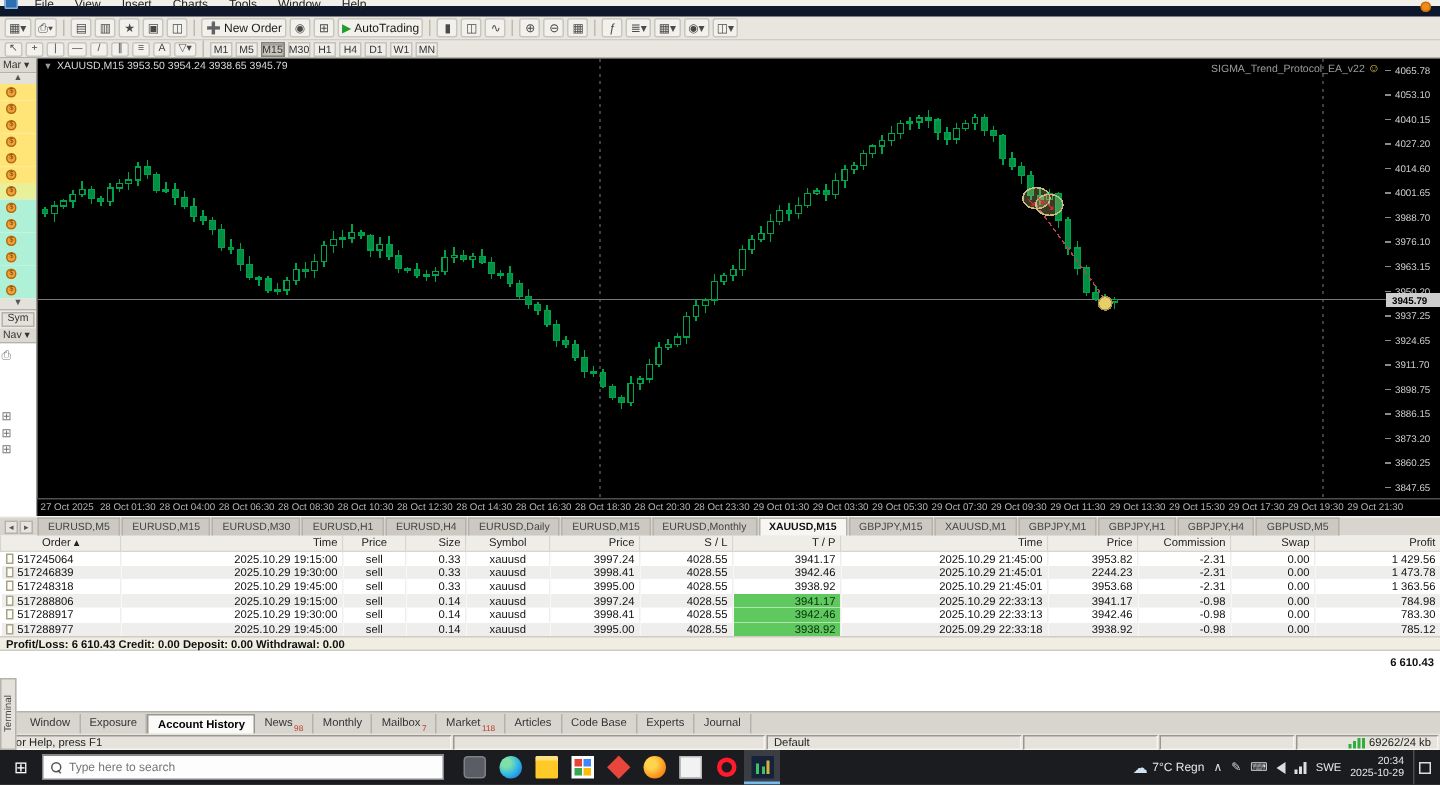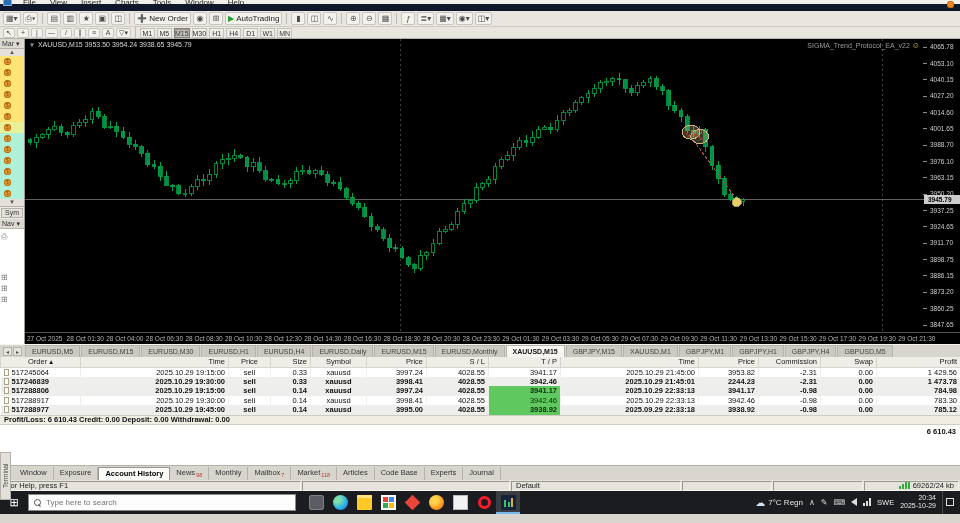--- a/index.html
+++ b/index.html
@@ -69,21 +69,21 @@
   .ctab.active { background:#f7f6f2; font-weight:bold; color:#111; }
 
   
   .history { background:#fff; }
   table { border-collapse:collapse; table-layout:fixed; width:960px; }
   th { height:10px; font-size:7.5px; font-weight:normal; color:#222; background:#efede7;
     border:1px solid #d8d5cd; border-top:none; padding:0 3px; white-space:nowrap; overflow:hidden; }
   td { height:9.5px; font-size:7.5px; color:#111; padding:0 3px; white-space:nowrap;
     overflow:hidden; border-right:1px solid #f0efec; }
   tr.odd  td { background:#ffffff; }
-  tr.even td { background:#eeeeec;font-weight:bold; }
+  tr.even td { background:#eeeeec; }
   td.num, th.num { text-align:right; }
   td.ctr, th.ctr { text-align:center; }
   td.green { background:#5fc95f !important; color:#0b2d0b; }
   .doc-ic { display:inline-block; width:5px; height:7px; background:#fdfdf5;
     border:1px solid #a8a489; margin-right:3px; vertical-align:-1px; }
   .summary { height:10px; background:#f0ede3; border-top:1px solid #cfccc4; border-bottom:1px solid #cfccc4;
     display:flex; align-items:center; font-size:7.5px; font-weight:bold; color:#111; padding:0 4px; }
   .summary .total { margin-left:auto;margin-top:24px; }
 
   .whitespace { height:40px; background:#fff; }
@@ -674,20 +674,35 @@
             <td class="ctr">xauusd</td>
             <td class="num">3998.41</td>
             <td class="num">4028.55</td>
             <td class="num">3942.46</td>
             <td class="num">2025.10.29 21:45:01</td>
             <td class="num">2244.23</td>
             <td class="num">-2.31</td>
             <td class="num">0.00</td>
             <td class="num">1 473.78</td>
           </tr>
+          <tr class="odd">
+            <td class=""><span class="doc-ic"></span>517248318</td>
+            <td class="num">2025.10.29 19:45:00</td>
+            <td class="ctr">sell</td>
+            <td class="num">0.33</td>
+            <td class="ctr">xauusd</td>
+            <td class="num">3995.00</td>
+            <td class="num">4028.55</td>
+            <td class="num">3938.92</td>
+            <td class="num">2025.10.29 21:45:01</td>
+            <td class="num">3953.68</td>
+            <td class="num">-2.31</td>
+            <td class="num">0.00</td>
+            <td class="num">1 363.56</td>
+          </tr>
           <tr class="even">
             <td class=""><span class="doc-ic"></span>517288806</td>
             <td class="num">2025.10.29 19:15:00</td>
             <td class="ctr">sell</td>
             <td class="num">0.14</td>
             <td class="ctr">xauusd</td>
             <td class="num">3997.24</td>
             <td class="num">4028.55</td>
             <td class="num green">3941.17</td>
             <td class="num">2025.10.29 22:33:13</td>

